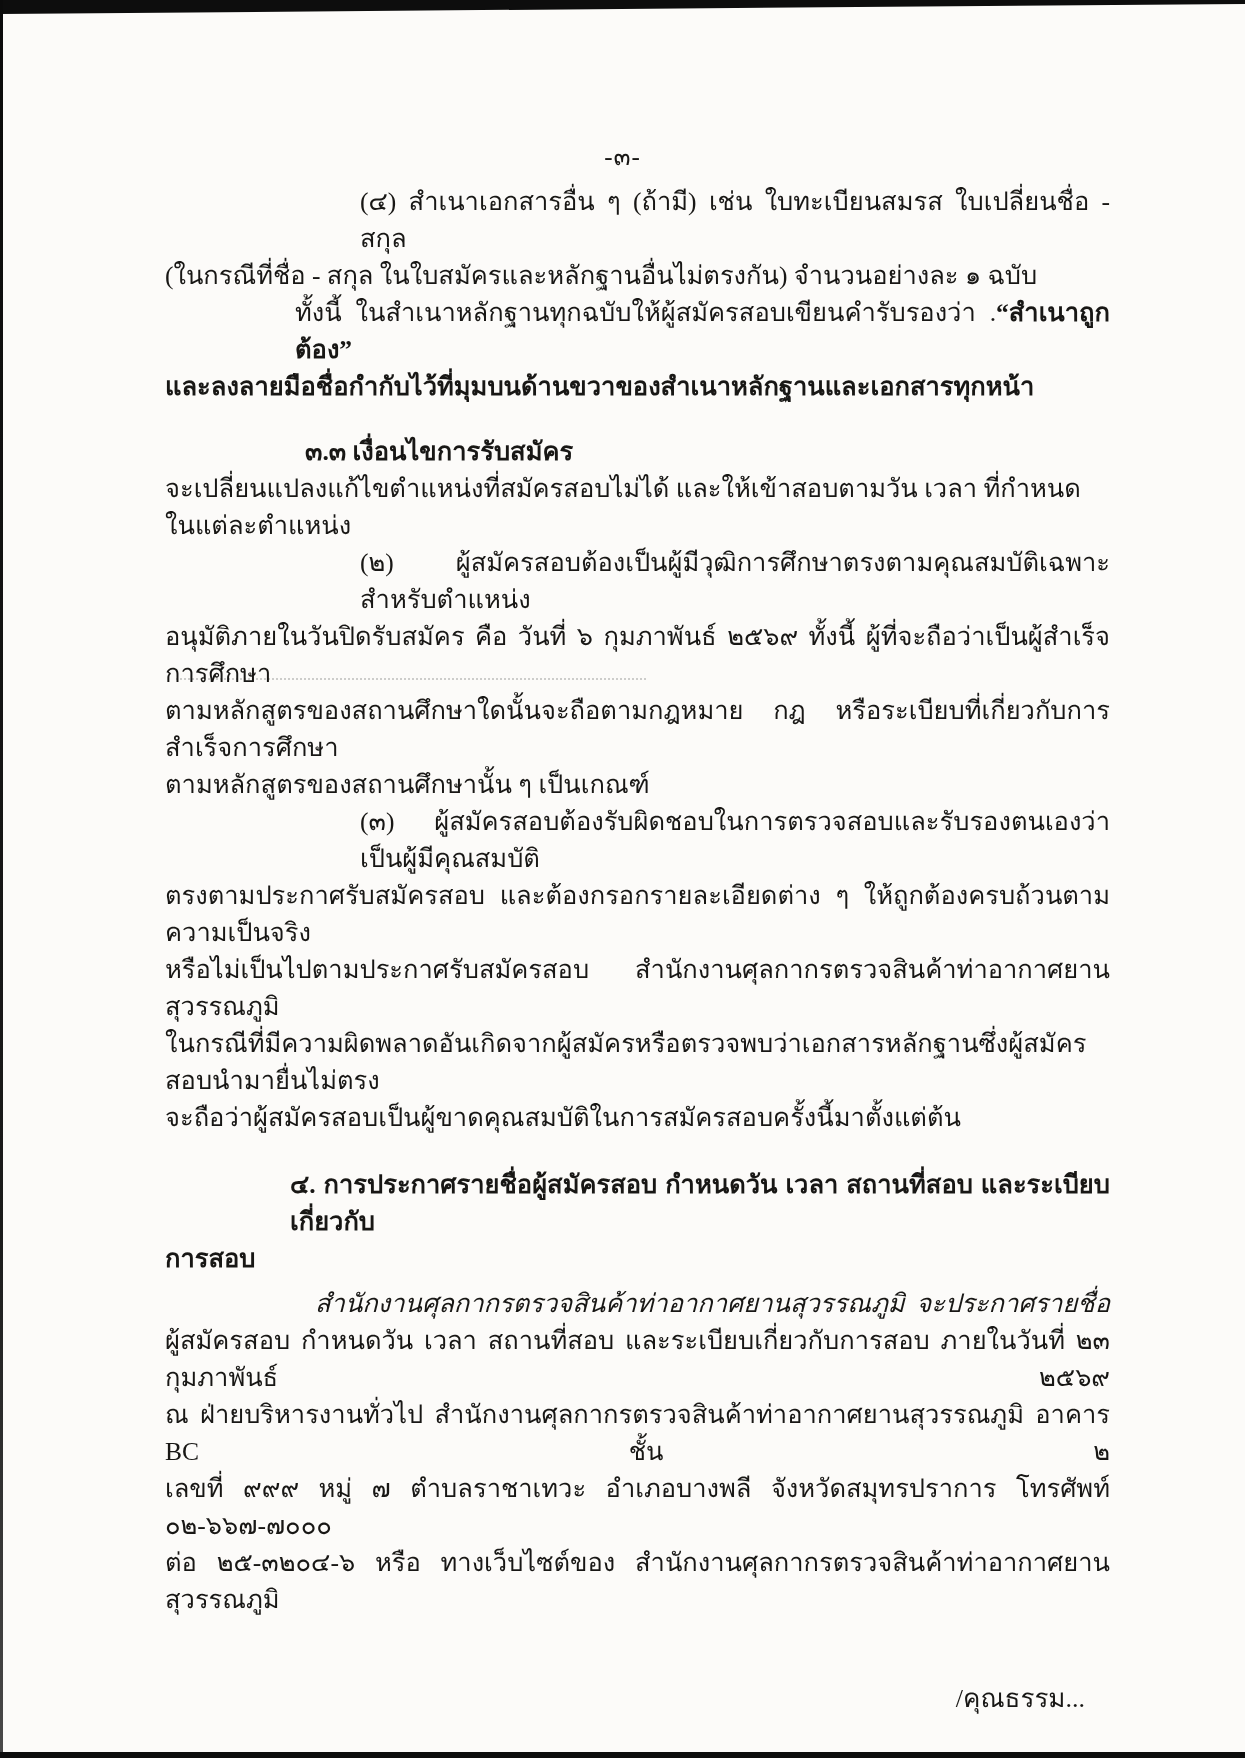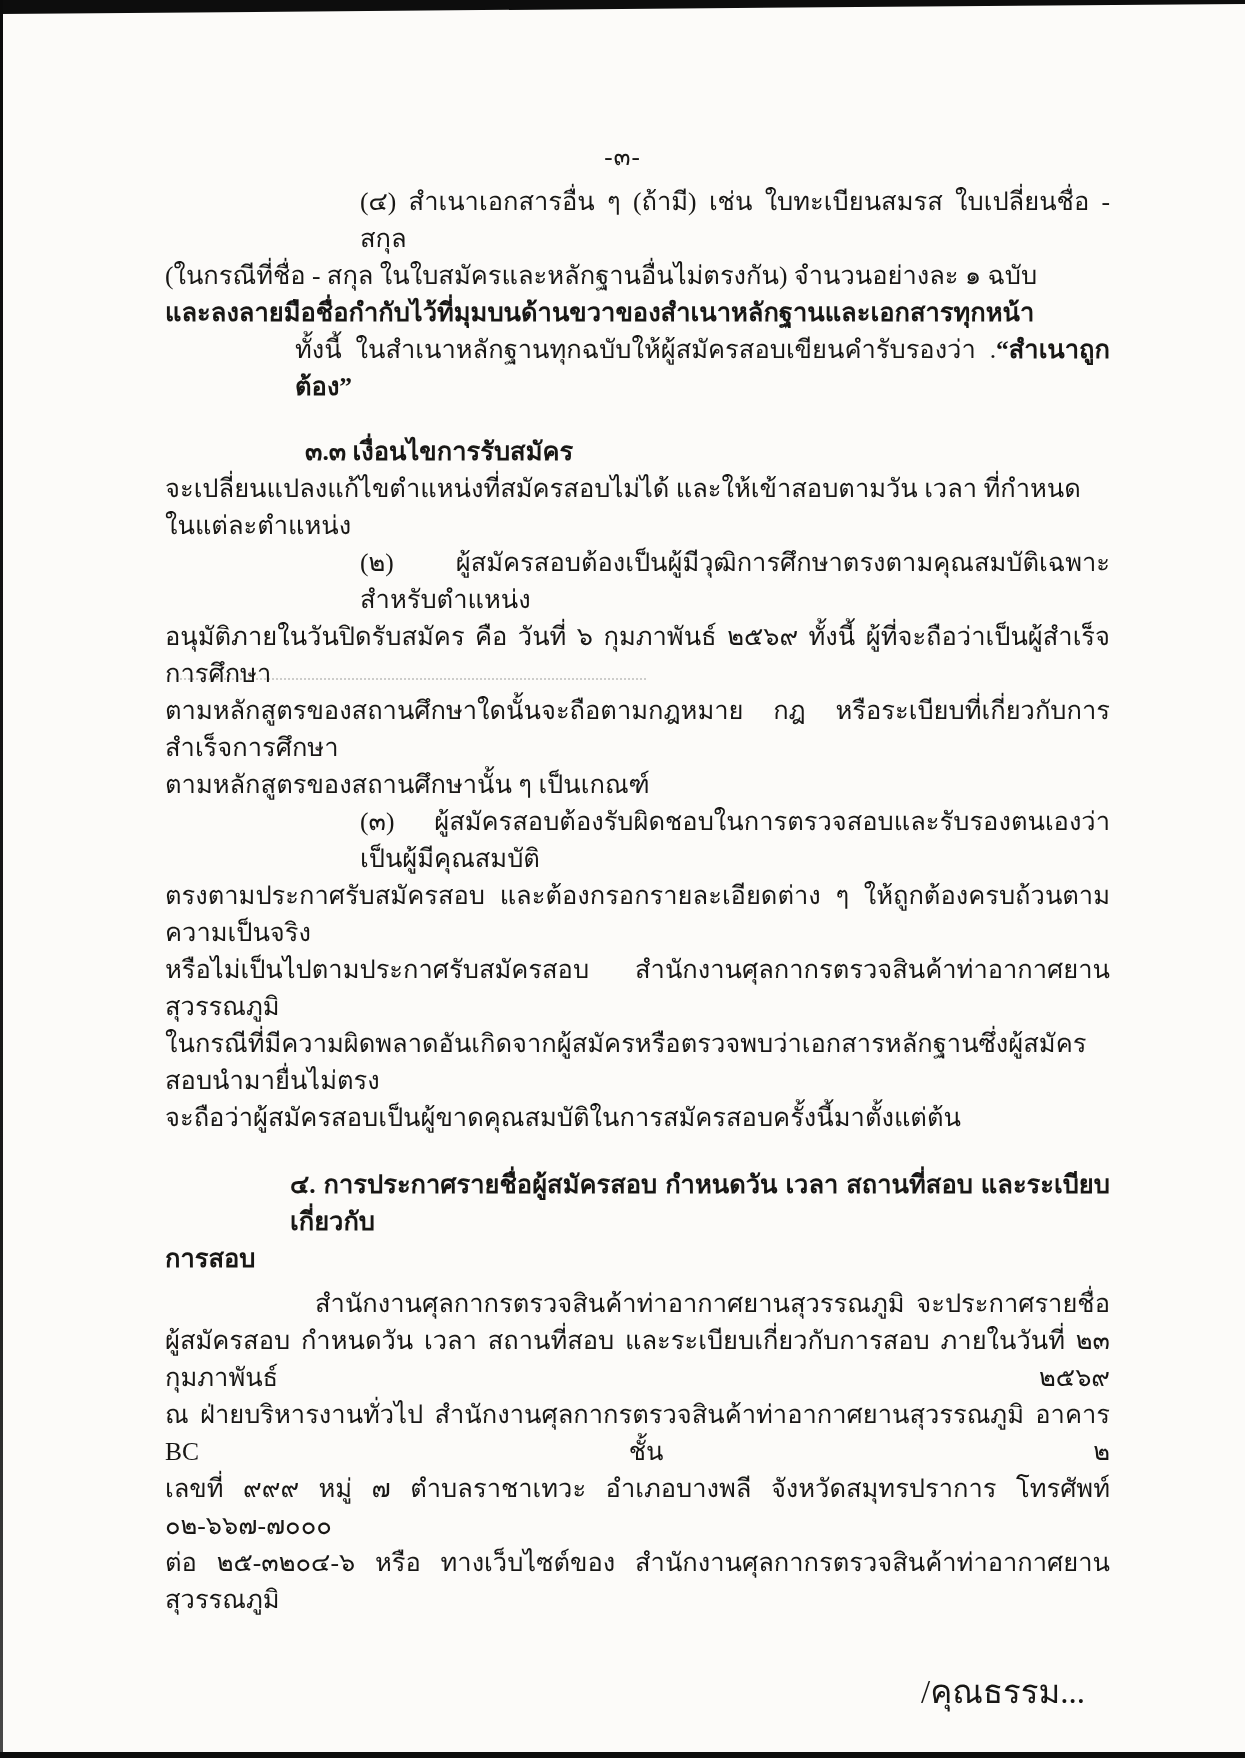--- a/index.html
+++ b/index.html
@@ -35,53 +35,53 @@
   .doc{
     position:absolute;left:165px;top:183px;width:945px;
     font-size:25.5px;line-height:37px;
     text-rendering:optimizeLegibility;
   }
   .line{text-align:left;}
   .line.jl{text-align:justify;text-align-last:justify;}
   .seg{white-space:pre-wrap;}
   .b{font-weight:bold;}
   .footer-mark{
-    position:absolute;right:160px;bottom:40px;font-size:33px;
+    position:absolute;right:160px;bottom:40px;font-size:26px;
   }
 </style>
 </head>
 <body>
 
 <div class="page">
   <div class="scan-top"></div>
   <div class="scan-left"></div>
   <div class="scan-bottom"></div>
   <div class="scan-dots"></div>
 
   <div class="page-number">-๓-</div>
 
   <div class="doc" id="doc">
       <div class="line jl" style="padding-left: 195px; font-family: Liberation Serif, serif;"><span class="seg">(๔) สำเนาเอกสารอื่น ๆ (ถ้ามี) เช่น ใบทะเบียนสมรส ใบเปลี่ยนชื่อ - สกุล</span></div>
       <div class="line"><span class="seg">(ในกรณีที่ชื่อ - สกุล ในใบสมัครและหลักฐานอื่นไม่ตรงกัน) จำนวนอย่างละ ๑ ฉบับ</span></div>
+      <div class="line jl" style="padding-left: 130px;"><span class="seg">ทั้งนี้ ในสำเนาหลักฐานทุกฉบับให้ผู้สมัครสอบเขียนคำรับรองว่า .</span><span class="seg b">“สำเนาถูกต้อง”</span></div>
       <div class="line"><span class="seg b">และลงลายมือชื่อกำกับไว้ที่มุมบนด้านขวาของสำเนาหลักฐานและเอกสารทุกหน้า</span></div>
-      <div class="line jl" style="padding-left: 130px;"><span class="seg">ทั้งนี้ ในสำเนาหลักฐานทุกฉบับให้ผู้สมัครสอบเขียนคำรับรองว่า .</span><span class="seg b">“สำเนาถูกต้อง”</span></div>
       <div class="line" style="padding-left: 140px; margin-top: 28px;"><span class="seg b">๓.๓ เงื่อนไขการรับสมัคร</span></div>
       <div class="line"><span class="seg">จะเปลี่ยนแปลงแก้ไขตำแหน่งที่สมัครสอบไม่ได้ และให้เข้าสอบตามวัน เวลา ที่กำหนดในแต่ละตำแหน่ง</span></div>
       <div class="line jl" style="padding-left: 195px;"><span class="seg">(๒) ผู้สมัครสอบต้องเป็นผู้มีวุฒิการศึกษาตรงตามคุณสมบัติเฉพาะสำหรับตำแหน่ง</span></div>
       <div class="line jl"><span class="seg">อนุมัติภายในวันปิดรับสมัคร คือ วันที่ ๖ กุมภาพันธ์ ๒๕๖๙ ทั้งนี้ ผู้ที่จะถือว่าเป็นผู้สำเร็จการศึกษา</span></div>
       <div class="line jl"><span class="seg">ตามหลักสูตรของสถานศึกษาใดนั้นจะถือตามกฎหมาย กฎ หรือระเบียบที่เกี่ยวกับการสำเร็จการศึกษา</span></div>
       <div class="line"><span class="seg">ตามหลักสูตรของสถานศึกษานั้น ๆ เป็นเกณฑ์</span></div>
       <div class="line jl" style="padding-left: 195px;"><span class="seg">(๓) ผู้สมัครสอบต้องรับผิดชอบในการตรวจสอบและรับรองตนเองว่า เป็นผู้มีคุณสมบัติ</span></div>
       <div class="line jl"><span class="seg">ตรงตามประกาศรับสมัครสอบ และต้องกรอกรายละเอียดต่าง ๆ ให้ถูกต้องครบถ้วนตามความเป็นจริง</span></div>
       <div class="line jl"><span class="seg">หรือไม่เป็นไปตามประกาศรับสมัครสอบ สำนักงานศุลกากรตรวจสินค้าท่าอากาศยานสุวรรณภูมิ</span></div>
       <div class="line jl"><span class="seg">ในกรณีที่มีความผิดพลาดอันเกิดจากผู้สมัครหรือตรวจพบว่าเอกสารหลักฐานซึ่งผู้สมัครสอบนำมายื่นไม่ตรง</span></div>
       <div class="line"><span class="seg">จะถือว่าผู้สมัครสอบเป็นผู้ขาดคุณสมบัติในการสมัครสอบครั้งนี้มาตั้งแต่ต้น</span></div>
       <div class="line jl" style="padding-left: 125px; margin-top: 30px;"><span class="seg b">๔. การประกาศรายชื่อผู้สมัครสอบ กำหนดวัน เวลา สถานที่สอบ และระเบียบเกี่ยวกับ</span></div>
       <div class="line"><span class="seg b">การสอบ</span></div>
-      <div class="line jl" style="padding-left: 150px; margin-top: 8px;"><span class="seg">สำนักงานศุลกากรตรวจสินค้าท่าอากาศยานสุวรรณภูมิ จะประกาศรายชื่อ</span></div>
+      <div class="line jl" style="padding-left: 150px; margin-top: 8px; font-style: italic;"><span class="seg">สำนักงานศุลกากรตรวจสินค้าท่าอากาศยานสุวรรณภูมิ จะประกาศรายชื่อ</span></div>
       <div class="line jl"><span class="seg">ผู้สมัครสอบ กำหนดวัน เวลา สถานที่สอบ และระเบียบเกี่ยวกับการสอบ ภายในวันที่ ๒๓ กุมภาพันธ์ ๒๕๖๙</span></div>
       <div class="line jl"><span class="seg">ณ ฝ่ายบริหารงานทั่วไป สำนักงานศุลกากรตรวจสินค้าท่าอากาศยานสุวรรณภูมิ อาคาร BC ชั้น ๒</span></div>
       <div class="line jl"><span class="seg">เลขที่ ๙๙๙ หมู่ ๗ ตำบลราชาเทวะ อำเภอบางพลี จังหวัดสมุทรปราการ โทรศัพท์ ๐๒-๖๖๗-๗๐๐๐</span></div>
       <div class="line jl"><span class="seg">ต่อ ๒๕-๓๒๐๔-๖ หรือ ทางเว็บไซต์ของ สำนักงานศุลกากรตรวจสินค้าท่าอากาศยานสุวรรณภูมิ</span></div>
     </div>
 
   <div class="footer-mark">/คุณธรรม...</div>
 </div>
 
 </body></html>

